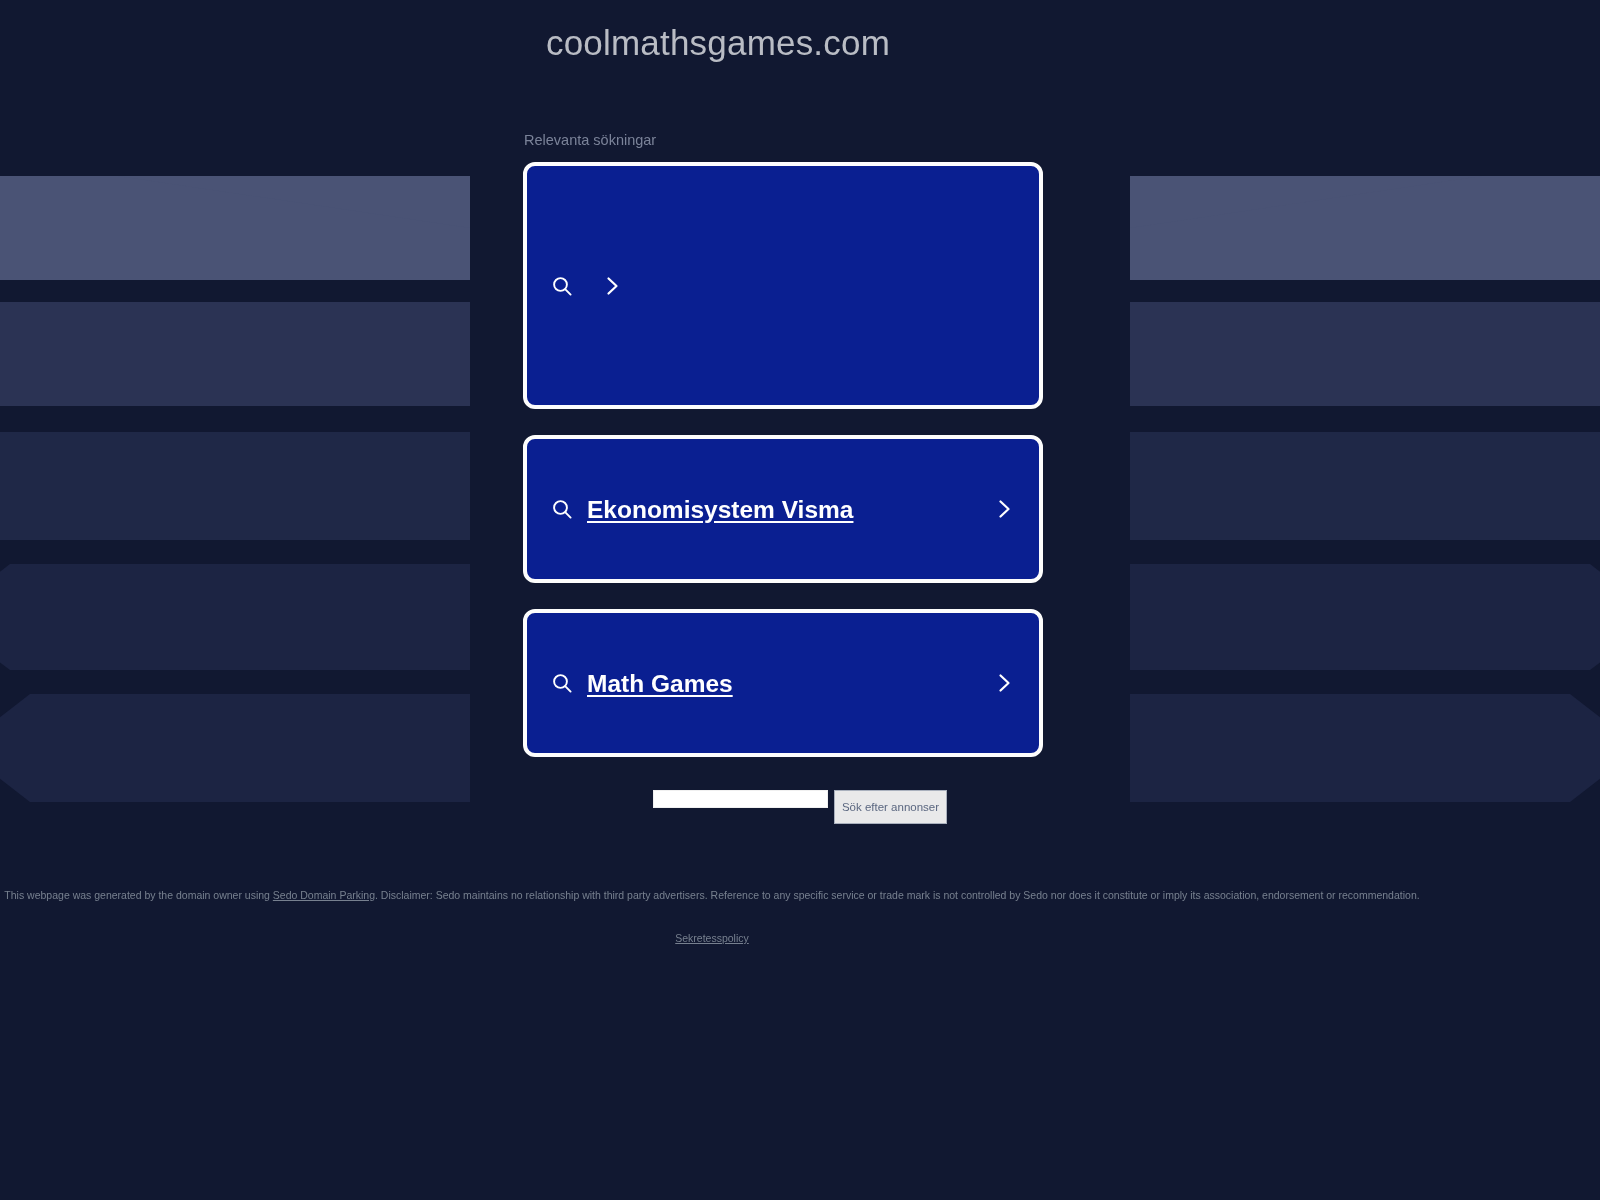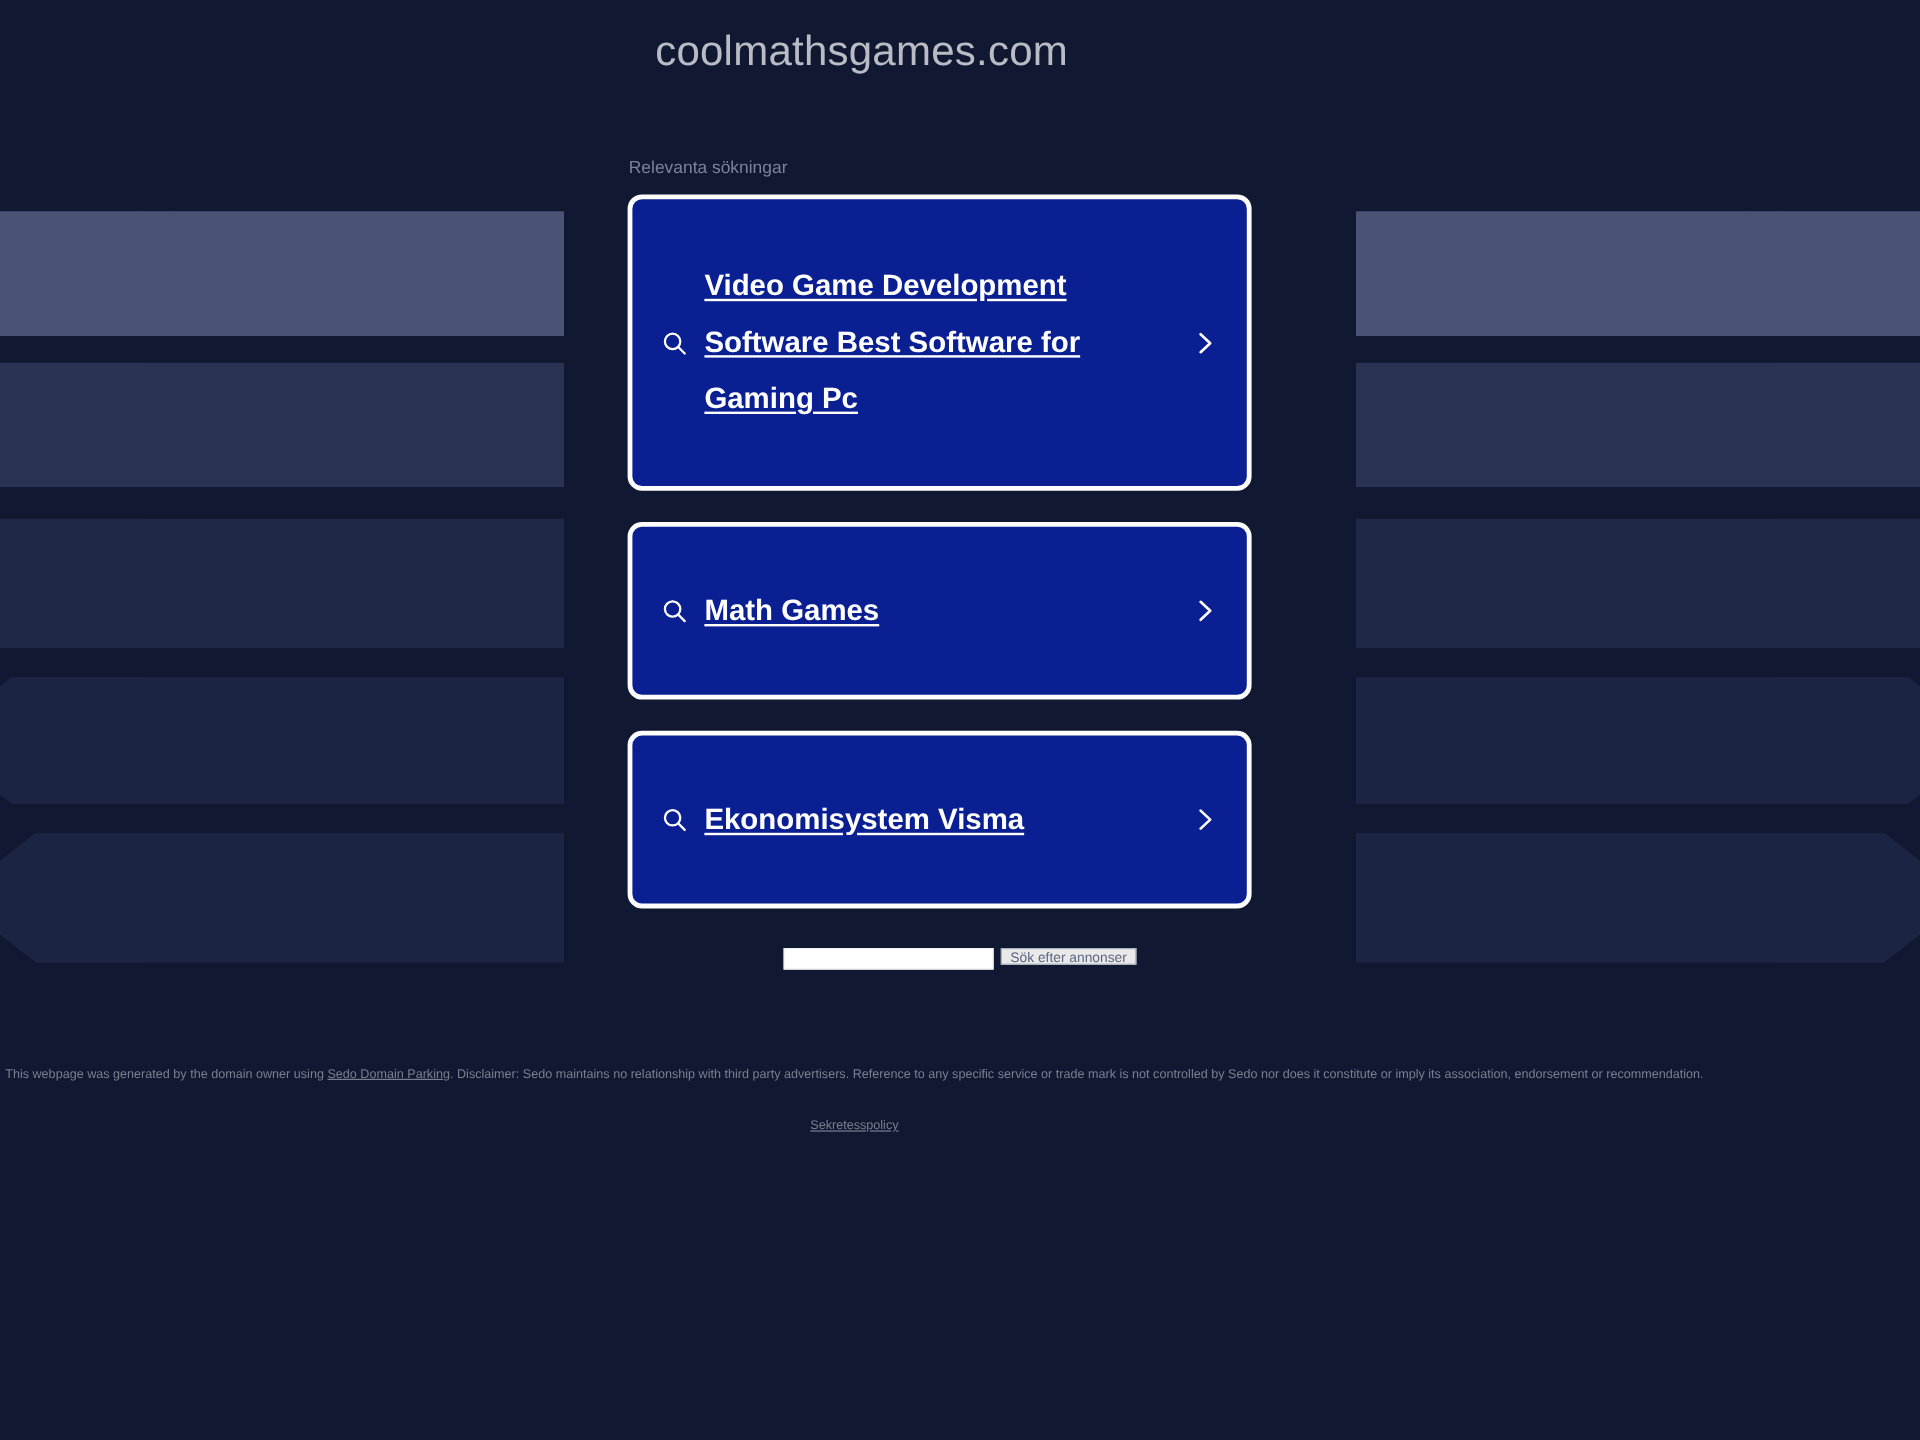--- a/index.html
+++ b/index.html
@@ -124,21 +124,21 @@
     background: #ffffff;
     border: 1px solid #f0f0f0;
     font-family: "Liberation Sans", sans-serif;
     font-size: 11px;
     color: #111;
     padding: 1px 3px;
     outline: none;
   }
   .search-button {
     box-sizing: border-box;
-    height: 14px;
+    height: 34px;
     background: #e9e9ea;
     border: 1px solid #a9b0bd;
     font-family: "Liberation Sans", sans-serif;
     font-size: 11.5px;
     color: #5b6780;
     padding: 0 7px;
     line-height: 16px;
     cursor: pointer;
     white-space: nowrap;
   }
@@ -216,51 +216,50 @@
 
     <div class="related-label">Relevanta sökningar</div>
 
     <div class="ad-card tall">
       <span class="ad-search-icon">
         <svg viewBox="0 0 24 24" width="24" height="24" fill="none" stroke="#ffffff" stroke-width="1.9" stroke-linecap="round">
           <circle cx="10.5" cy="10.5" r="6.4"></circle>
           <line x1="15.4" y1="15.4" x2="20.6" y2="20.6"></line>
         </svg>
       </span>
-      <span class="ad-title">Video Game Development Software Best Software for Gaming Pc</span>
       <span class="ad-chevron">
         <svg viewBox="0 0 24 24" width="24" height="24" fill="none" stroke="#ffffff" stroke-width="2.2" stroke-linecap="round" stroke-linejoin="round">
           <polyline points="8.5,4.5 16.5,12 8.5,19.5"></polyline>
         </svg>
       </span>
     </div>
 
     <div class="ad-card short">
       <span class="ad-search-icon">
         <svg viewBox="0 0 24 24" width="24" height="24" fill="none" stroke="#ffffff" stroke-width="1.9" stroke-linecap="round">
           <circle cx="10.5" cy="10.5" r="6.4"></circle>
           <line x1="15.4" y1="15.4" x2="20.6" y2="20.6"></line>
         </svg>
       </span>
-      <span class="ad-title">Math Games</span>
+      <span class="ad-title">Ekonomisystem Visma</span>
       <span class="ad-chevron">
         <svg viewBox="0 0 24 24" width="24" height="24" fill="none" stroke="#ffffff" stroke-width="2.2" stroke-linecap="round" stroke-linejoin="round">
           <polyline points="8.5,4.5 16.5,12 8.5,19.5"></polyline>
         </svg>
       </span>
     </div>
 
     <div class="ad-card short">
       <span class="ad-search-icon">
         <svg viewBox="0 0 24 24" width="24" height="24" fill="none" stroke="#ffffff" stroke-width="1.9" stroke-linecap="round">
           <circle cx="10.5" cy="10.5" r="6.4"></circle>
           <line x1="15.4" y1="15.4" x2="20.6" y2="20.6"></line>
         </svg>
       </span>
-      <span class="ad-title">Ekonomisystem Visma</span>
+      <span class="ad-title">Math Games</span>
       <span class="ad-chevron">
         <svg viewBox="0 0 24 24" width="24" height="24" fill="none" stroke="#ffffff" stroke-width="2.2" stroke-linecap="round" stroke-linejoin="round">
           <polyline points="8.5,4.5 16.5,12 8.5,19.5"></polyline>
         </svg>
       </span>
     </div>
 
   </div>
 
   <div class="search-row">

